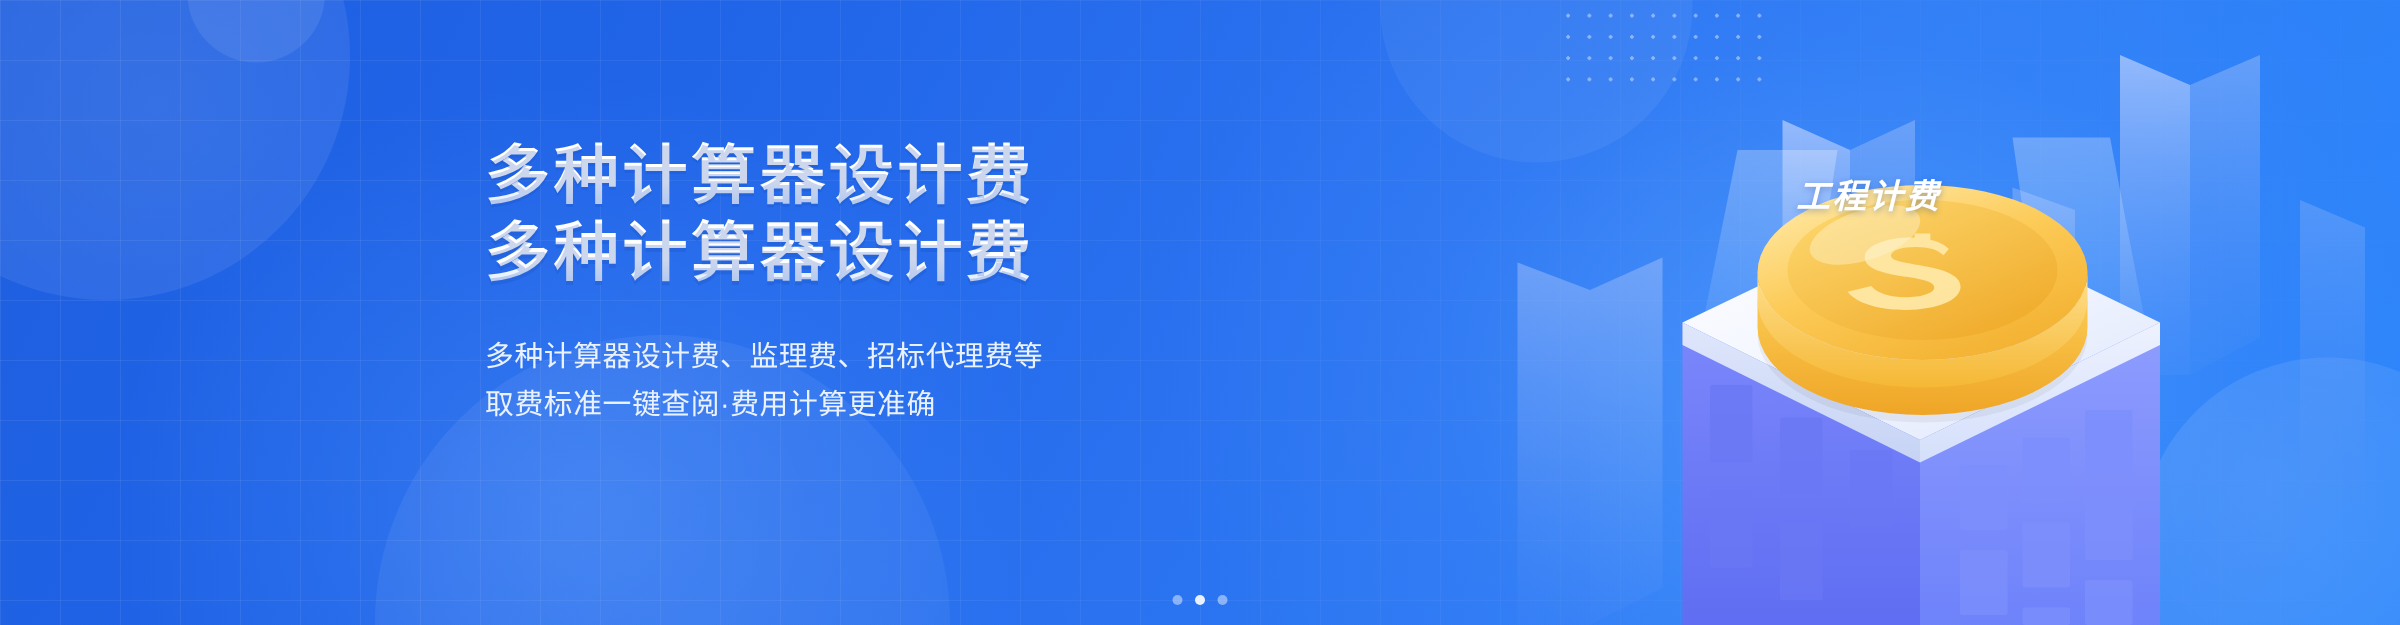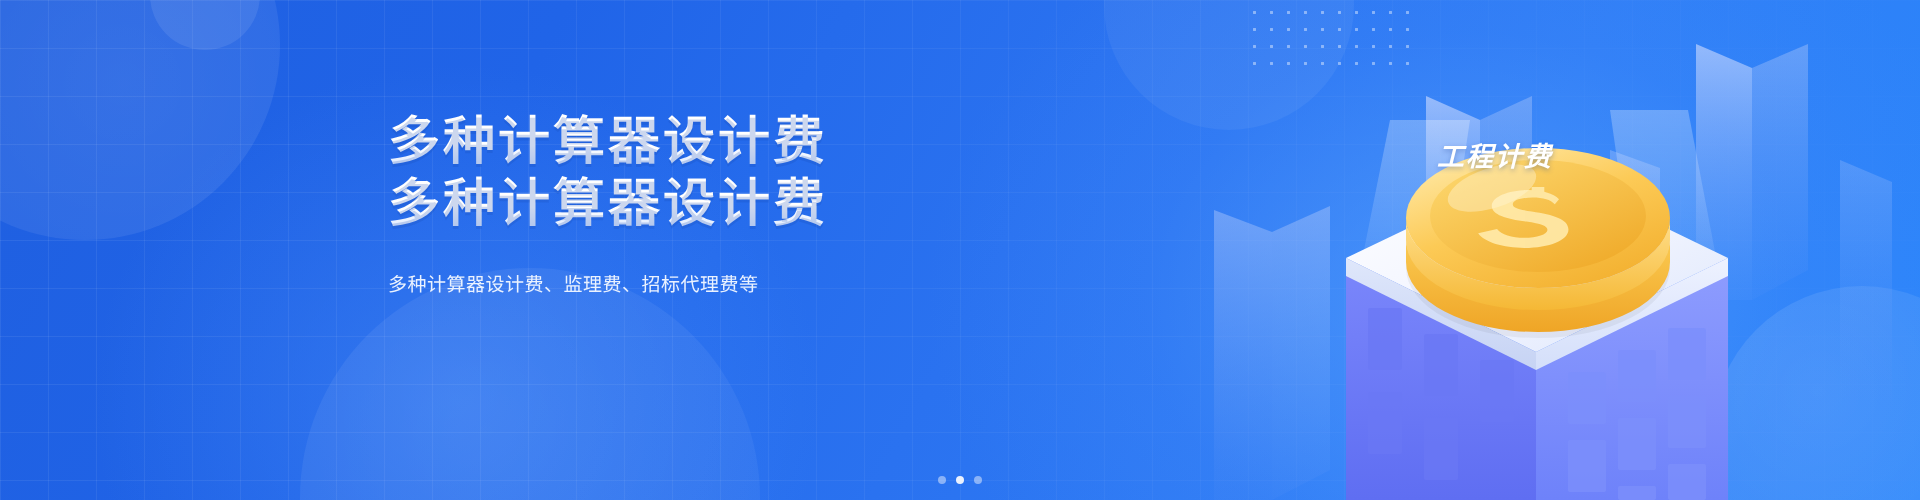--- a/index.html
+++ b/index.html
@@ -86,21 +86,21 @@
     -webkit-background-clip: text;
             background-clip: text;
     -webkit-text-fill-color: transparent;
     text-shadow: 0 3px 0 rgba(22,74,176,.22);
     white-space: nowrap;
   }
   .headline-2 { margin-top: 4px; }
 
   .sub {
     margin-top: 34px;
-    font-size: 19px;
+    font-size: 23px;
     line-height: 38px;
     letter-spacing: .5px;
     color: #eaf2ff;
     font-weight: 400;
     white-space: nowrap;
   }
 
   
   .illustration {
     position: absolute;
@@ -153,20 +153,21 @@
   <div class="circle c3"></div>
   <div class="circle c4"></div>
   <div class="circle c5"></div>
 
   <div class="dot-matrix"></div>
 
   <div class="copy">
     <div class="headline">多种计算器设计费</div>
     <div class="headline headline-2">多种计算器设计费</div>
     <div class="sub">多种计算器设计费、监理费、招标代理费等</div>
+    <div class="sub" style="margin-top:0">取费标准一键查阅·费用计算更准确</div>
   </div>
 
   <div class="illustration">
 
     <svg width="780" height="500" viewBox="0 0 780 500">
       <defs>
         <linearGradient id="bgTowerA" x1="0" y1="0" x2="0" y2="1">
           <stop offset="0%" stop-color="#b9cdfb" stop-opacity=".55"></stop>
           <stop offset="100%" stop-color="#6f9ef6" stop-opacity=".10"></stop>
         </linearGradient>

